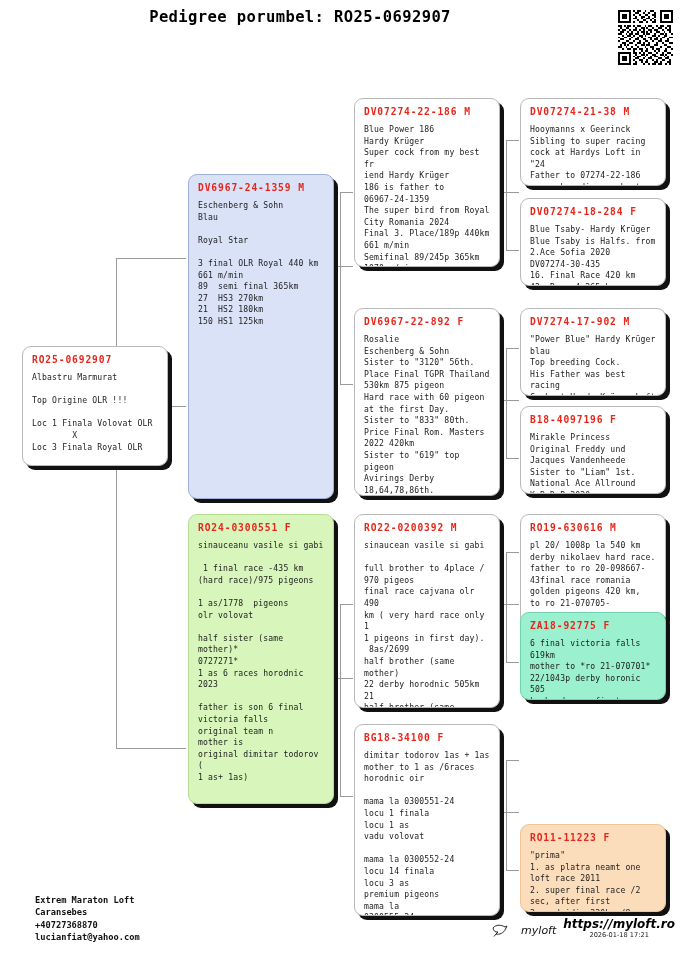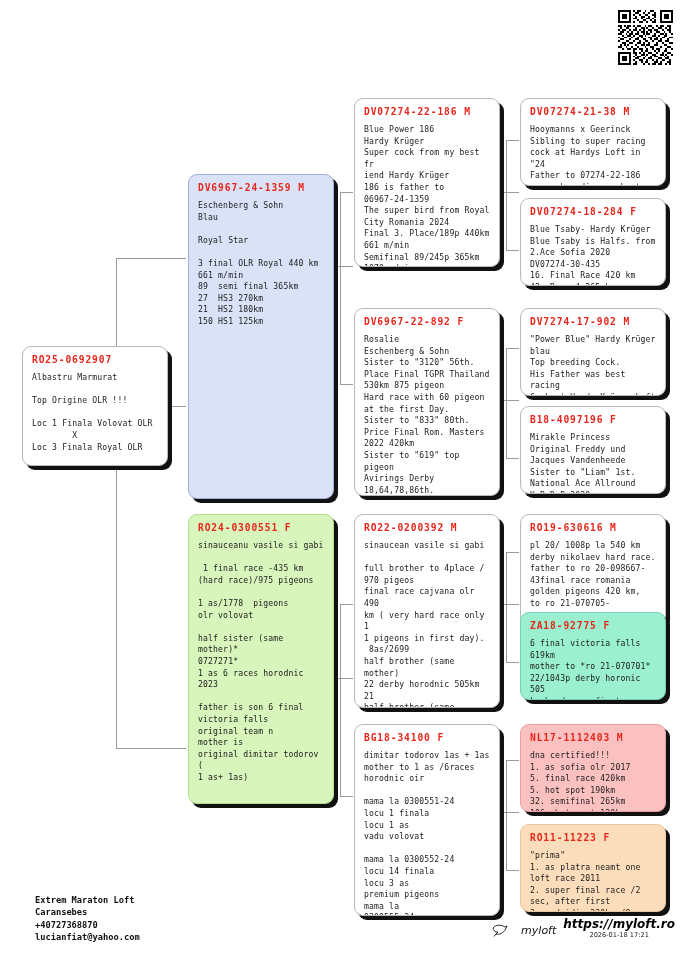--- a/index.html
+++ b/index.html
@@ -134,20 +134,21 @@
     text-align: center;
     line-height: 9px;
   }
   .brand-right { display: flex; flex-direction: column; align-items: center; }
 </style>
 </head>
 <body>
 
 <div id="page">
 
+  <div class="page-title">Pedigree porumbel: RO25-0692907</div>
 
   <svg class="qr" viewBox="0 0 29 29" shape-rendering="crispEdges">
     <rect width="29" height="29" fill="#fff"></rect>
     <g fill="#000">
       <rect x="0" y="0" width="7" height="1"></rect>
         <rect x="0" y="6" width="7" height="1"></rect>
       <rect x="0" y="0" width="1" height="7"></rect>
         <rect x="6" y="0" width="1" height="7"></rect>
       <rect x="2" y="2" width="3" height="3"></rect>
       <rect x="22" y="0" width="7" height="1"></rect>
@@ -568,29 +569,20 @@
   <div class="card c-mint" style="left:520px; top:612px; width:146px; height:88px;">
     <span class="ring">ZA18-92775 F</span>
     <span class="body">6 final victoria falls
 619km
 mother to *ro 21-070701*
 22/1043p derby horonic 505
 km hard race first
 pigeon 952m/min</span>
   </div>
 
-  <div class="card c-pink" style="left:520px; top:724px; width:146px; height:88px;">
-    <span class="ring">NL17-1112403 M</span>
-    <span class="body">dna certified!!!
-1. as sofia olr 2017
-5. final race 420km
-5. hot spot 190km
-32. semifinal 265km
-106. hot spot 120km</span>
-  </div>
 
   <div class="card c-peach" style="left:520px; top:824px; width:146px; height:88px;">
     <span class="ring">RO11-11223 F</span>
     <span class="body">"prima"
 1. as platra neamt one
 loft race 2011
 2. super final race /2
 sec, after first
 3. medgidia 330km /8</span>
   </div>

